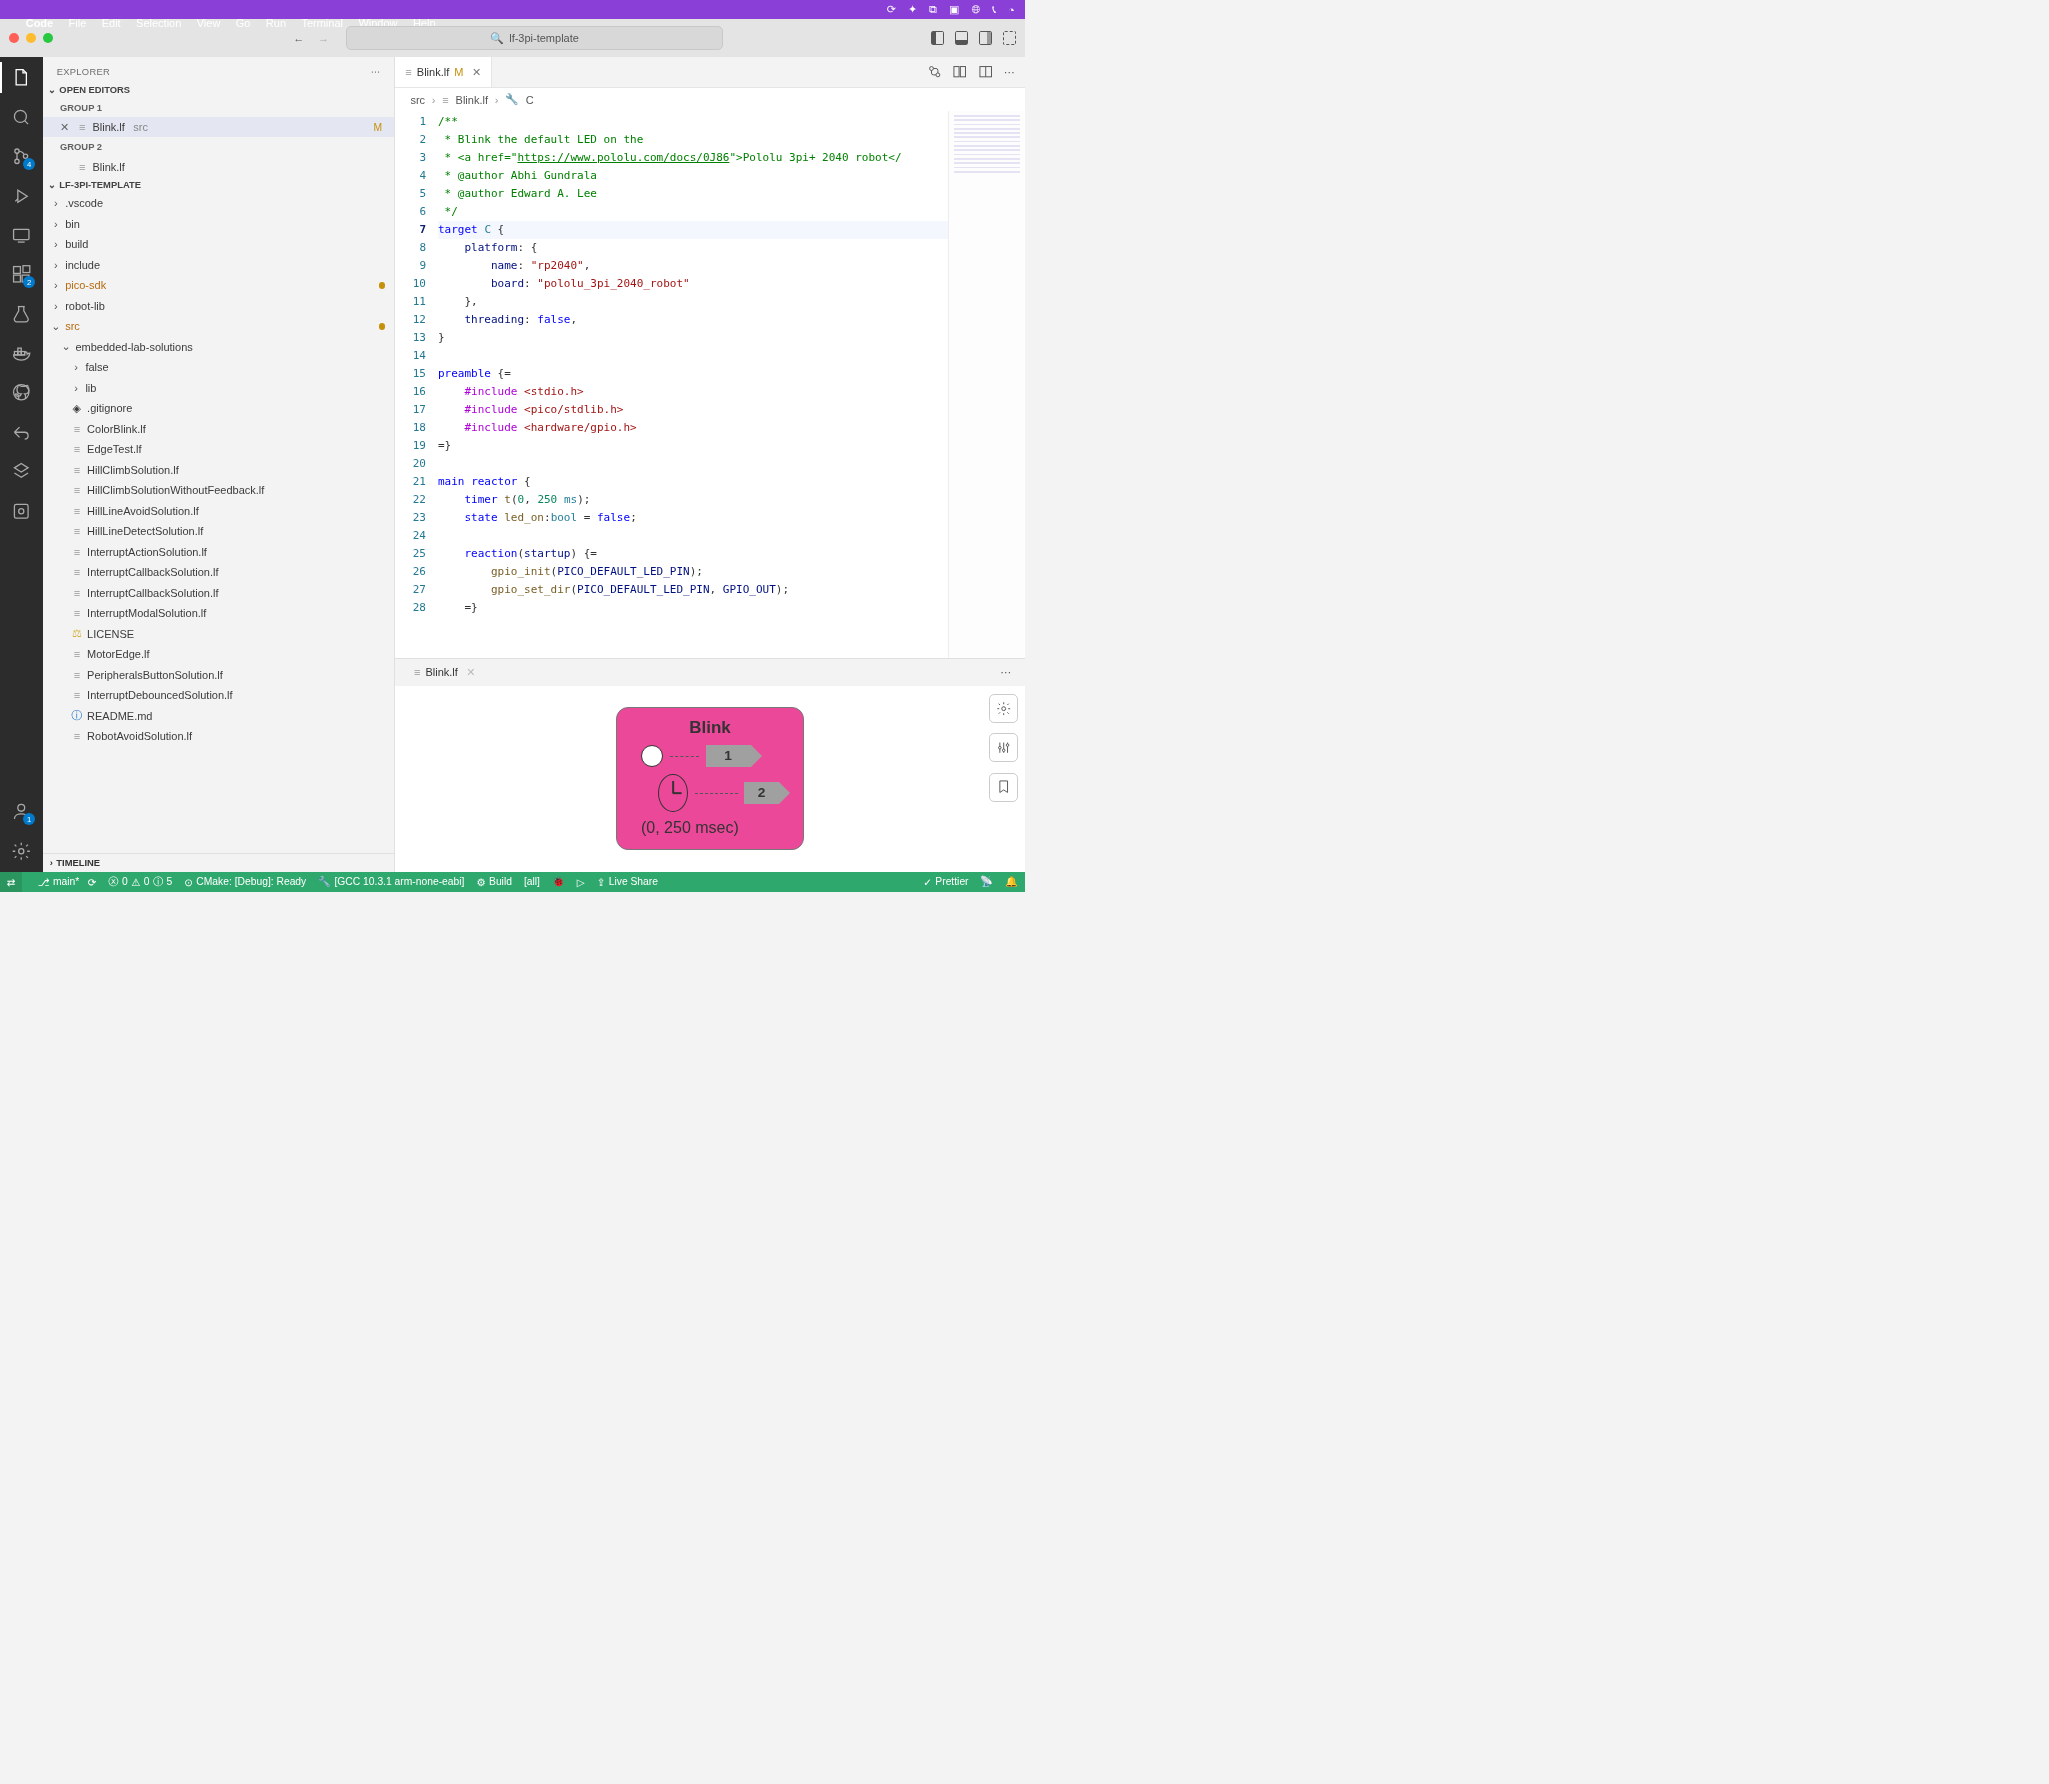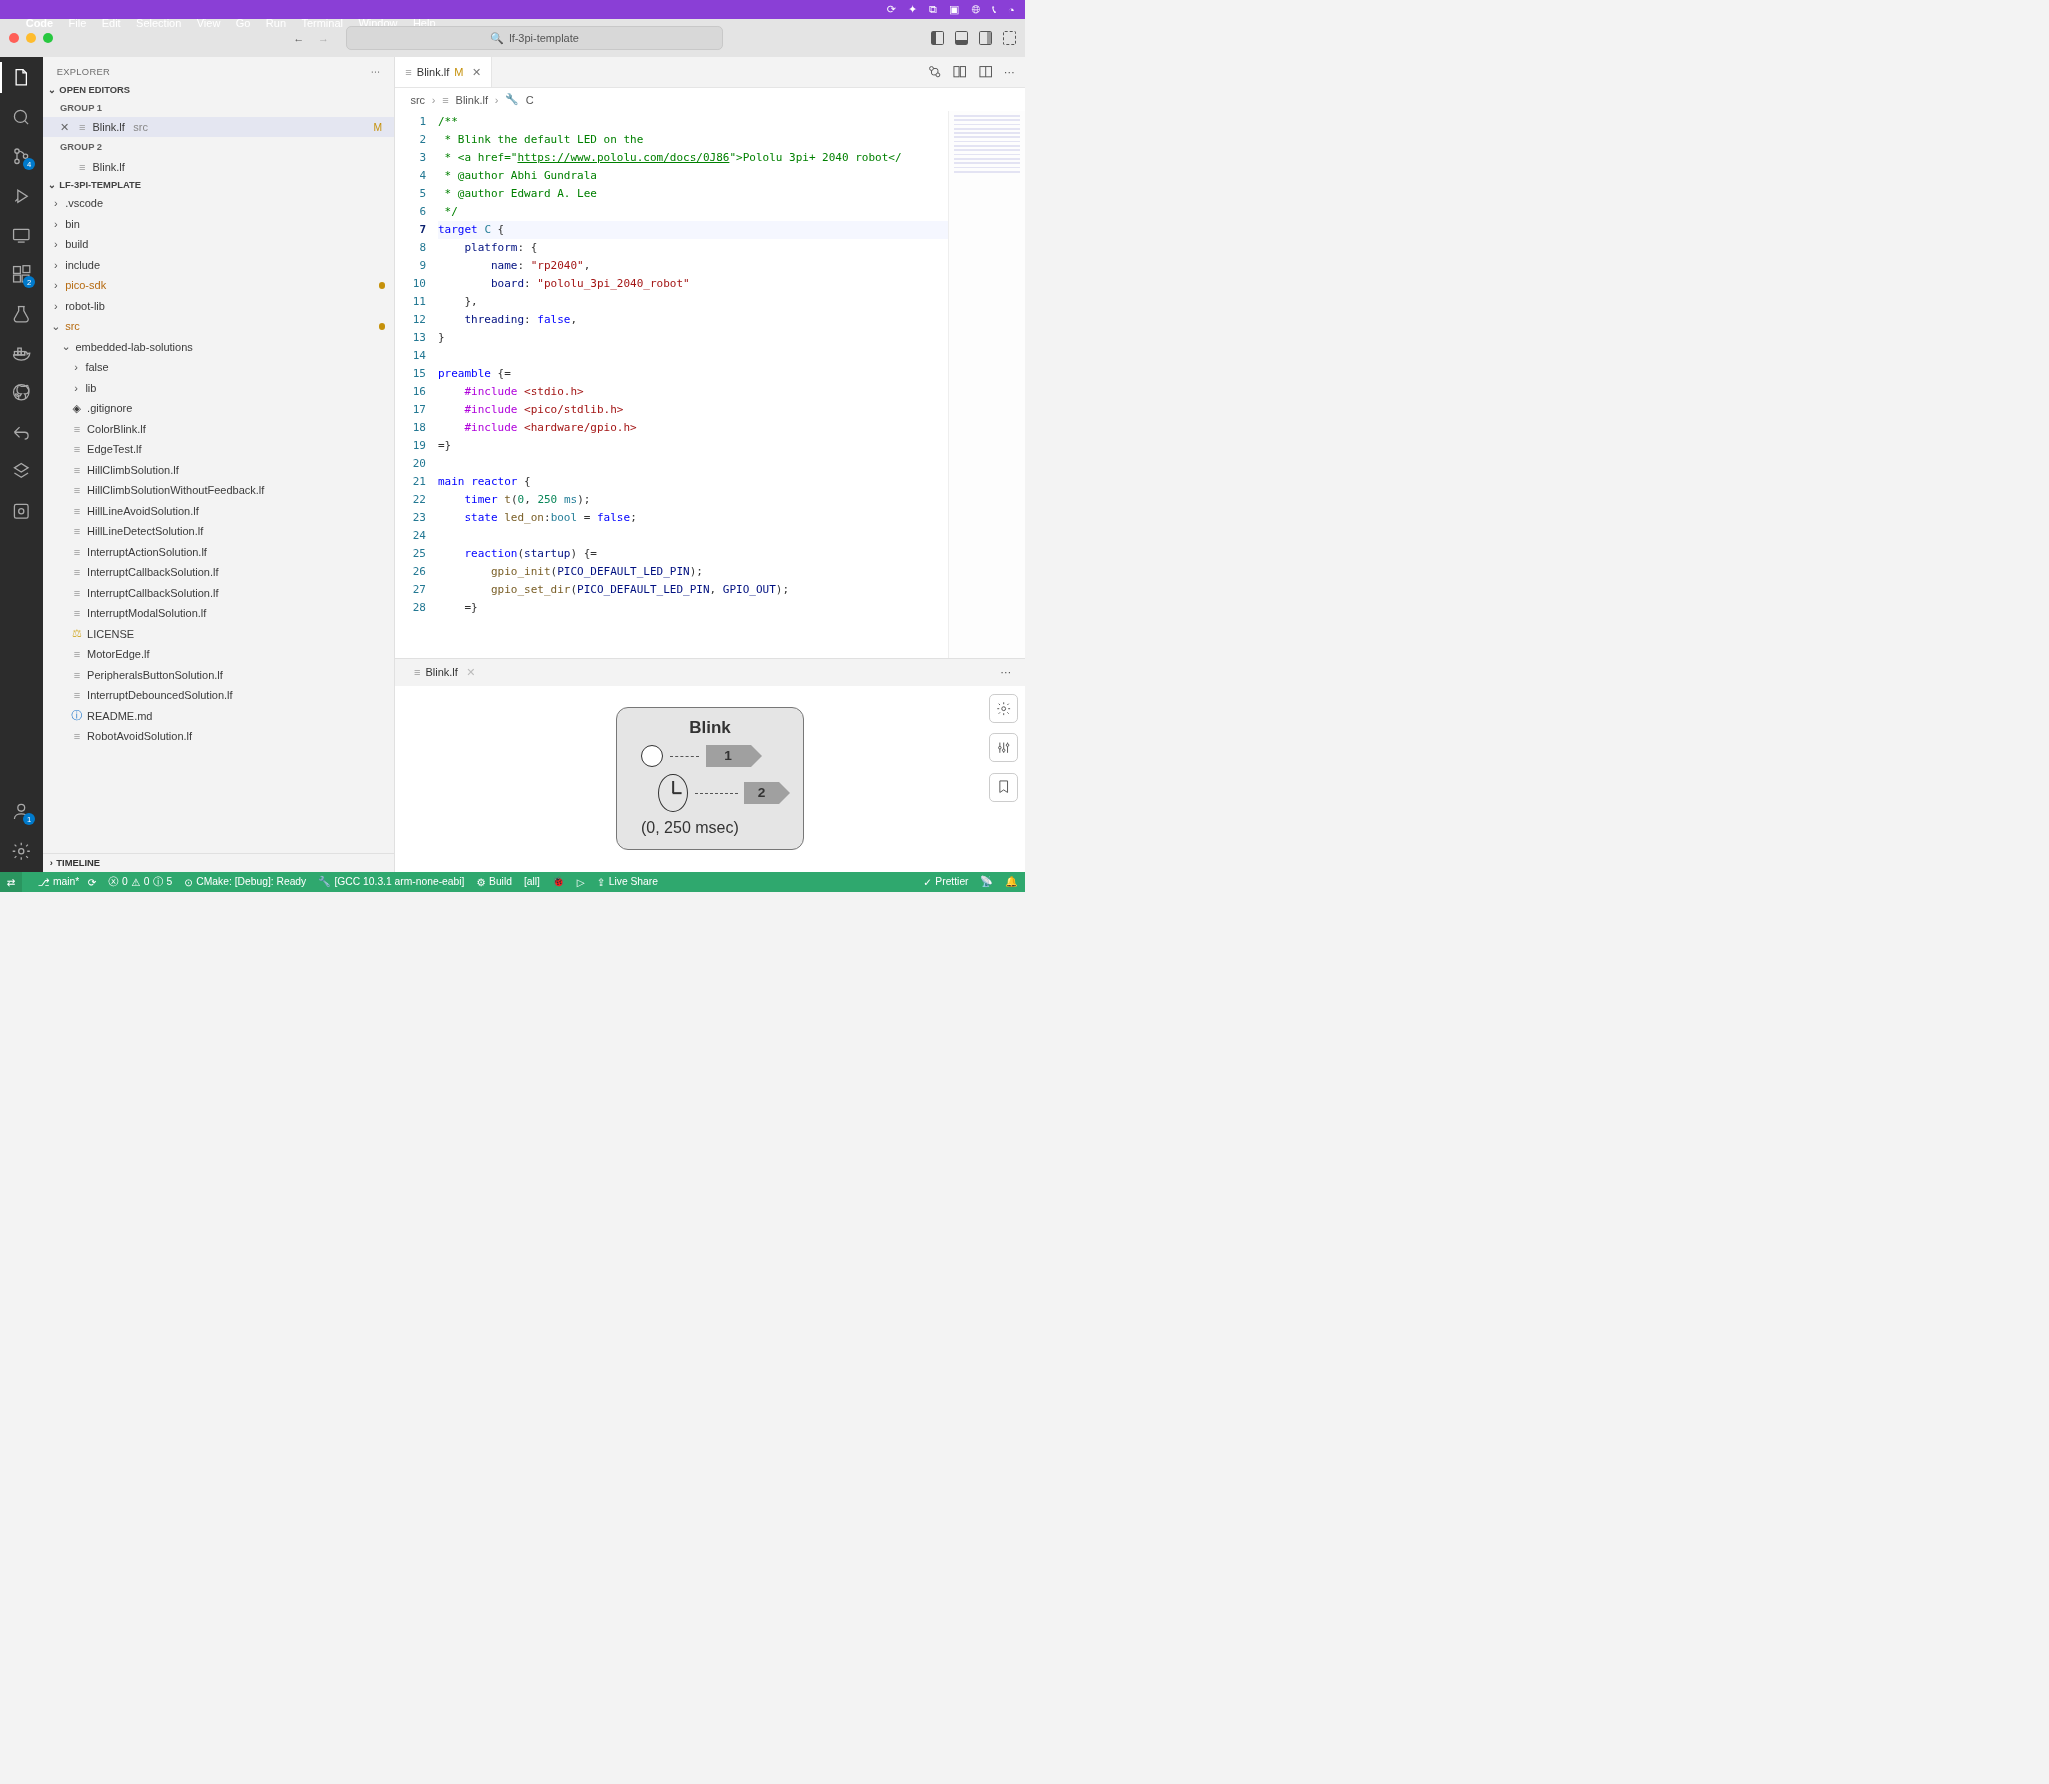--- a/index.html
+++ b/index.html
@@ -84,21 +84,21 @@
 
 
 .panel { height: 214px; border-top: 0.9px solid #e0e0e0; display: flex; flex-direction: column; }
 .panel-tabs { height: 27px; display: flex; align-items: center; padding: 0 8.6px; background: #f3f3f3; }
 .panel-tabs .tab { background: #f3f3f3; border: none; }
 .panel-tabs .right { margin-left: auto; display: flex; gap: 8.6px; color: #555; padding-right: 5.1px; }
 .panel-body { flex: 1; background: #fff; position: relative; display: flex; align-items: center; justify-content: center; }
 .panel-side { position: absolute; right: 6.8px; top: 8.6px; display: flex; flex-direction: column; gap: 10.3px; color: #555; }
 .panel-side .pbtn { width: 29px; height: 29px; border: 0.9px solid #ccc; border-radius: 5.1px; display: flex; align-items: center; justify-content: center; background: #fff; }
 
-.diagram-box { border: 1.7px solid #777; border-radius: 12px; padding: 10.3px 24px 12px; background: #e5e5e5; width: 188px; }
+.diagram-box { border: 1.7px solid #777; border-radius: 12px; padding: 10.3px 24px 12px; background: #ec4899; width: 188px; }
 .diagram-title { text-align: center; font-size: 17px; font-weight: 600; margin-bottom: 6.8px; }
 .diagram-row { display: flex; align-items: center; gap: 6.8px; margin: 6.8px 0; }
 .circ { width: 22px; height: 22px; border: 1.7px solid #333; border-radius: 50%; background: #fff; }
 .clock { width: 38px; height: 38px; border: 1.7px solid #333; border-radius: 50%; position: relative; margin-left: 17px; }
 .clock::before { content:""; position:absolute; left:50%; top:50%; width:1.7px; height:12px; background:#333; transform-origin: bottom; transform: translate(-50%,-100%); }
 .clock::after { content:""; position:absolute; left:50%; top:50%; width:1.7px; height:8.6px; background:#333; transform-origin: bottom; transform: translate(-50%,-100%) rotate(90deg); }
 .dashes { flex: 0 0 29px; border-top: 1.7px dashed #555; height: 0; }
 .dashes.long { flex: 0 0 43px; }
 .arrow-box { background: #a0a0a0; width: 45px; height: 22px; line-height: 22px; text-align: center; font-weight: 700; font-size: 13.7px; position: relative; }
 .arrow-box::after { content:""; position:absolute; right:-11px; top:0; border-left: 11px solid #a0a0a0; border-top: 11px solid transparent; border-bottom: 11px solid transparent; }

